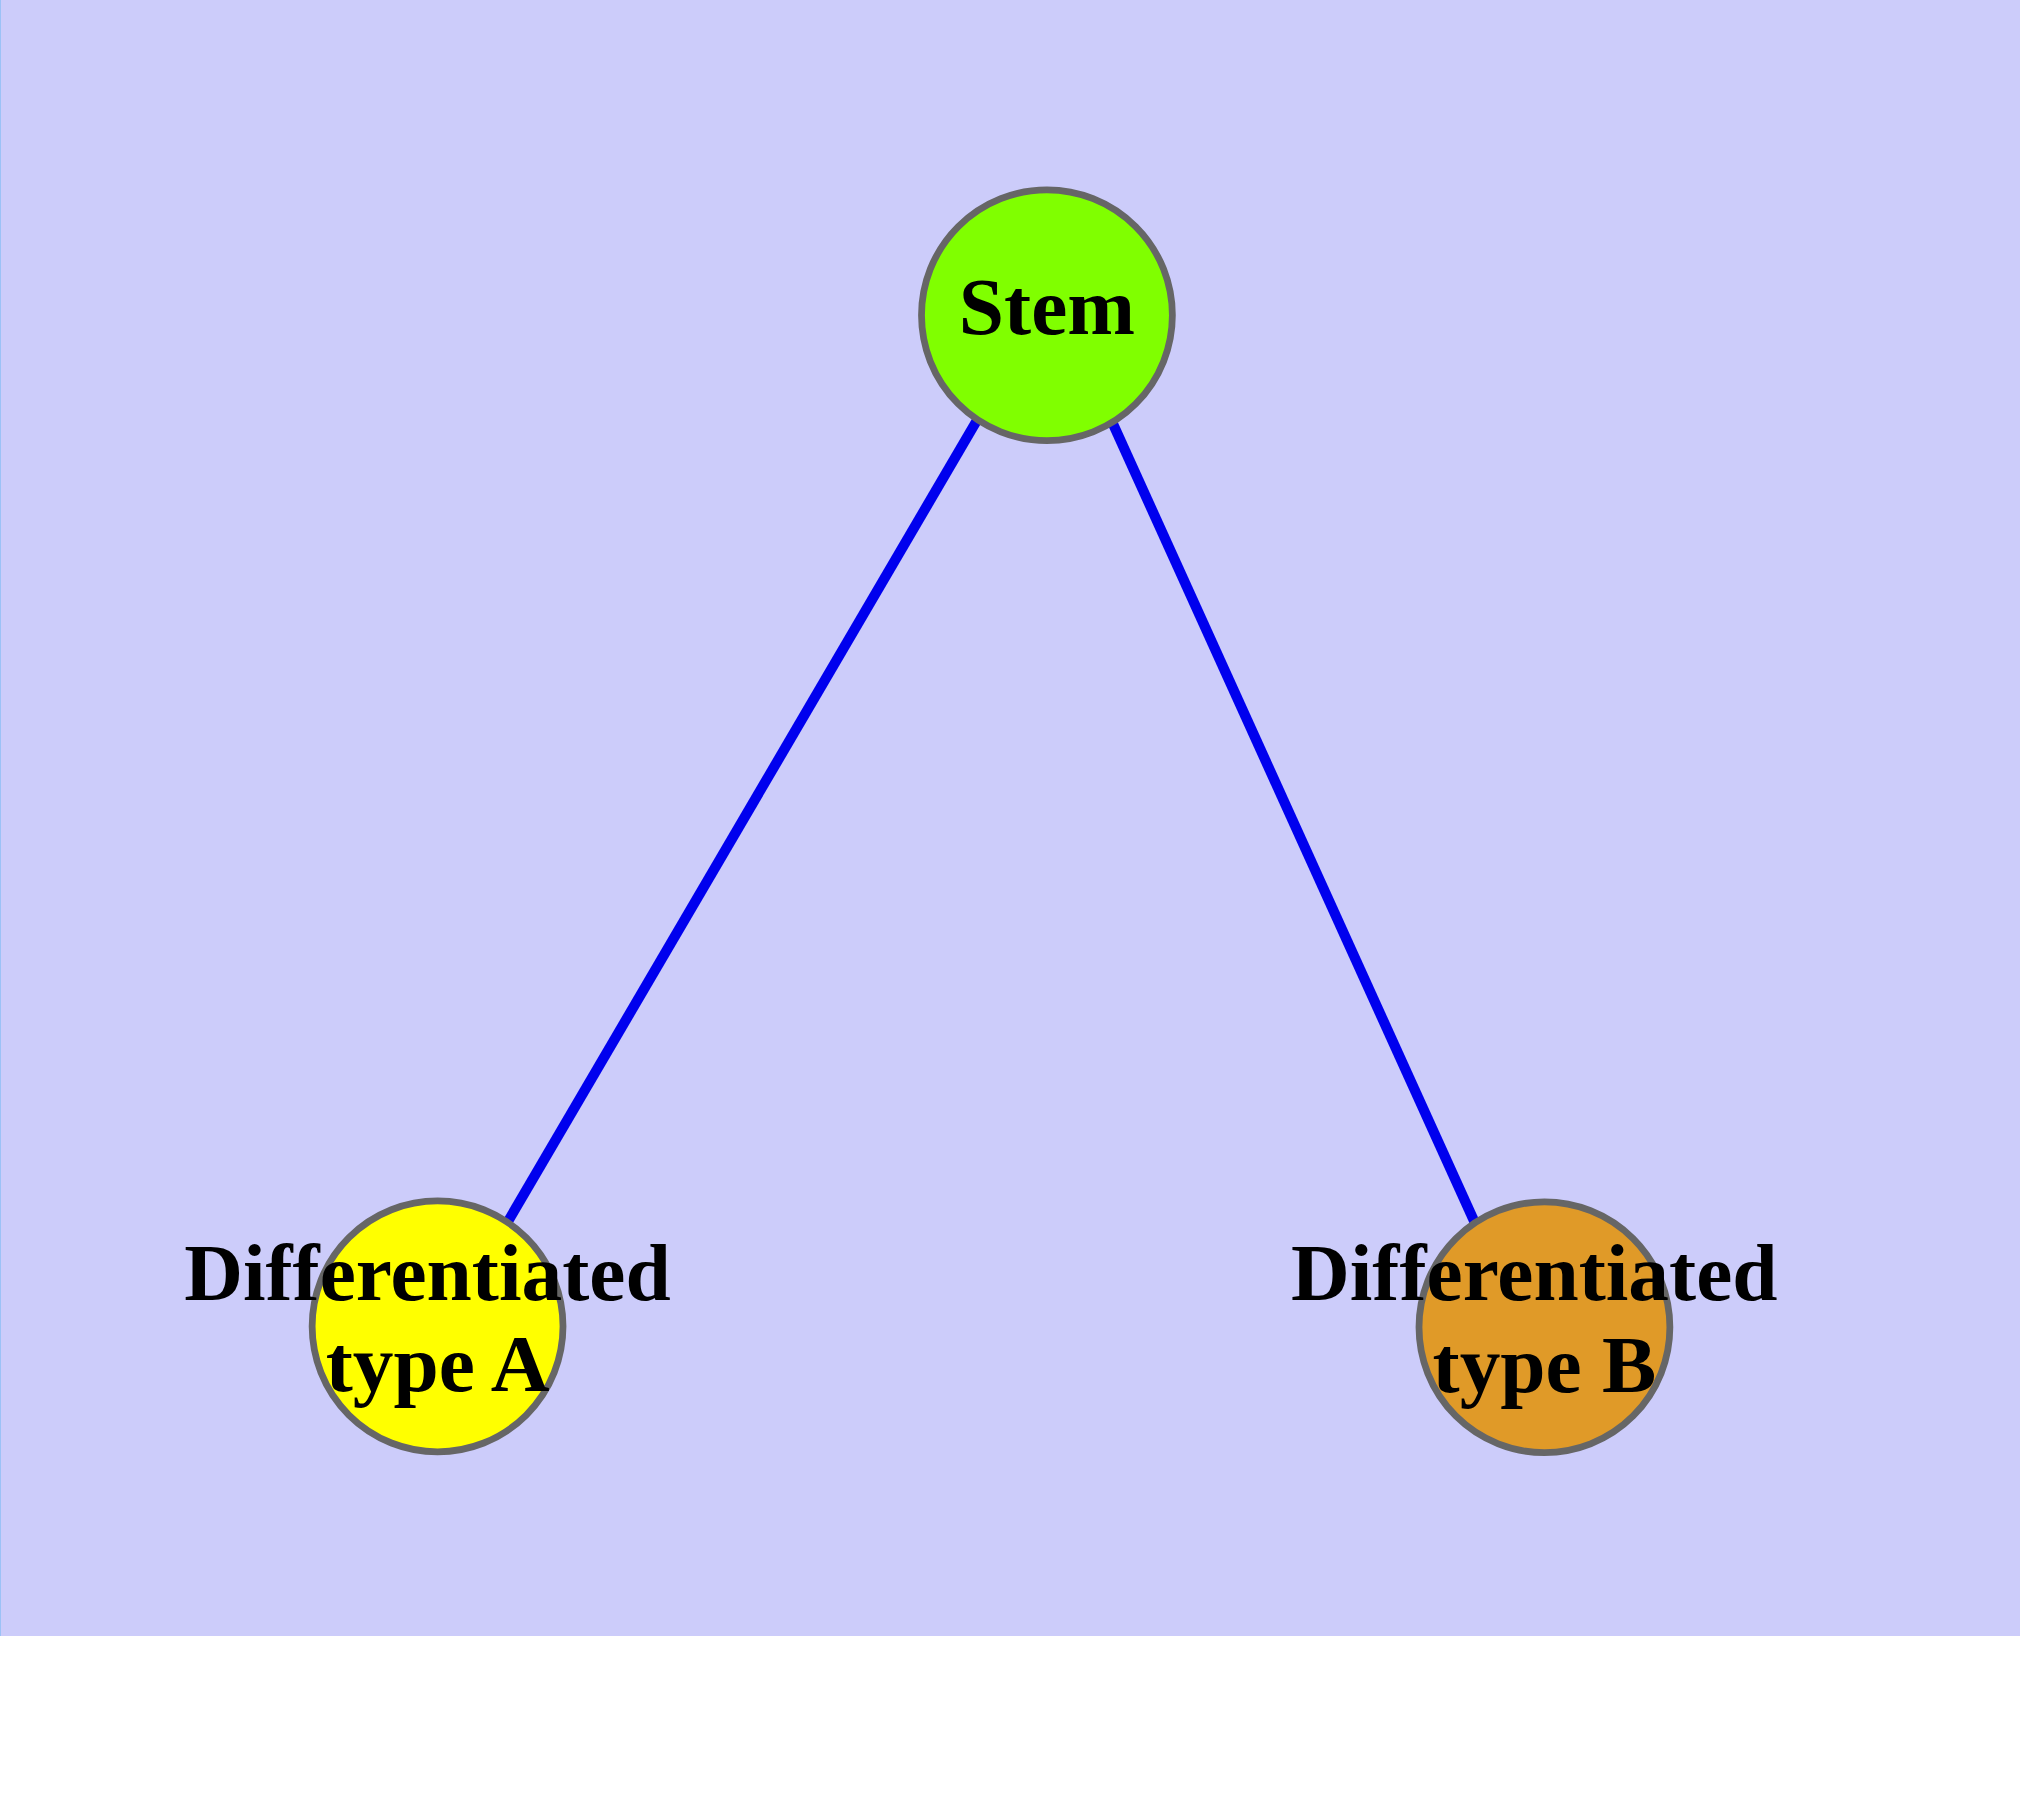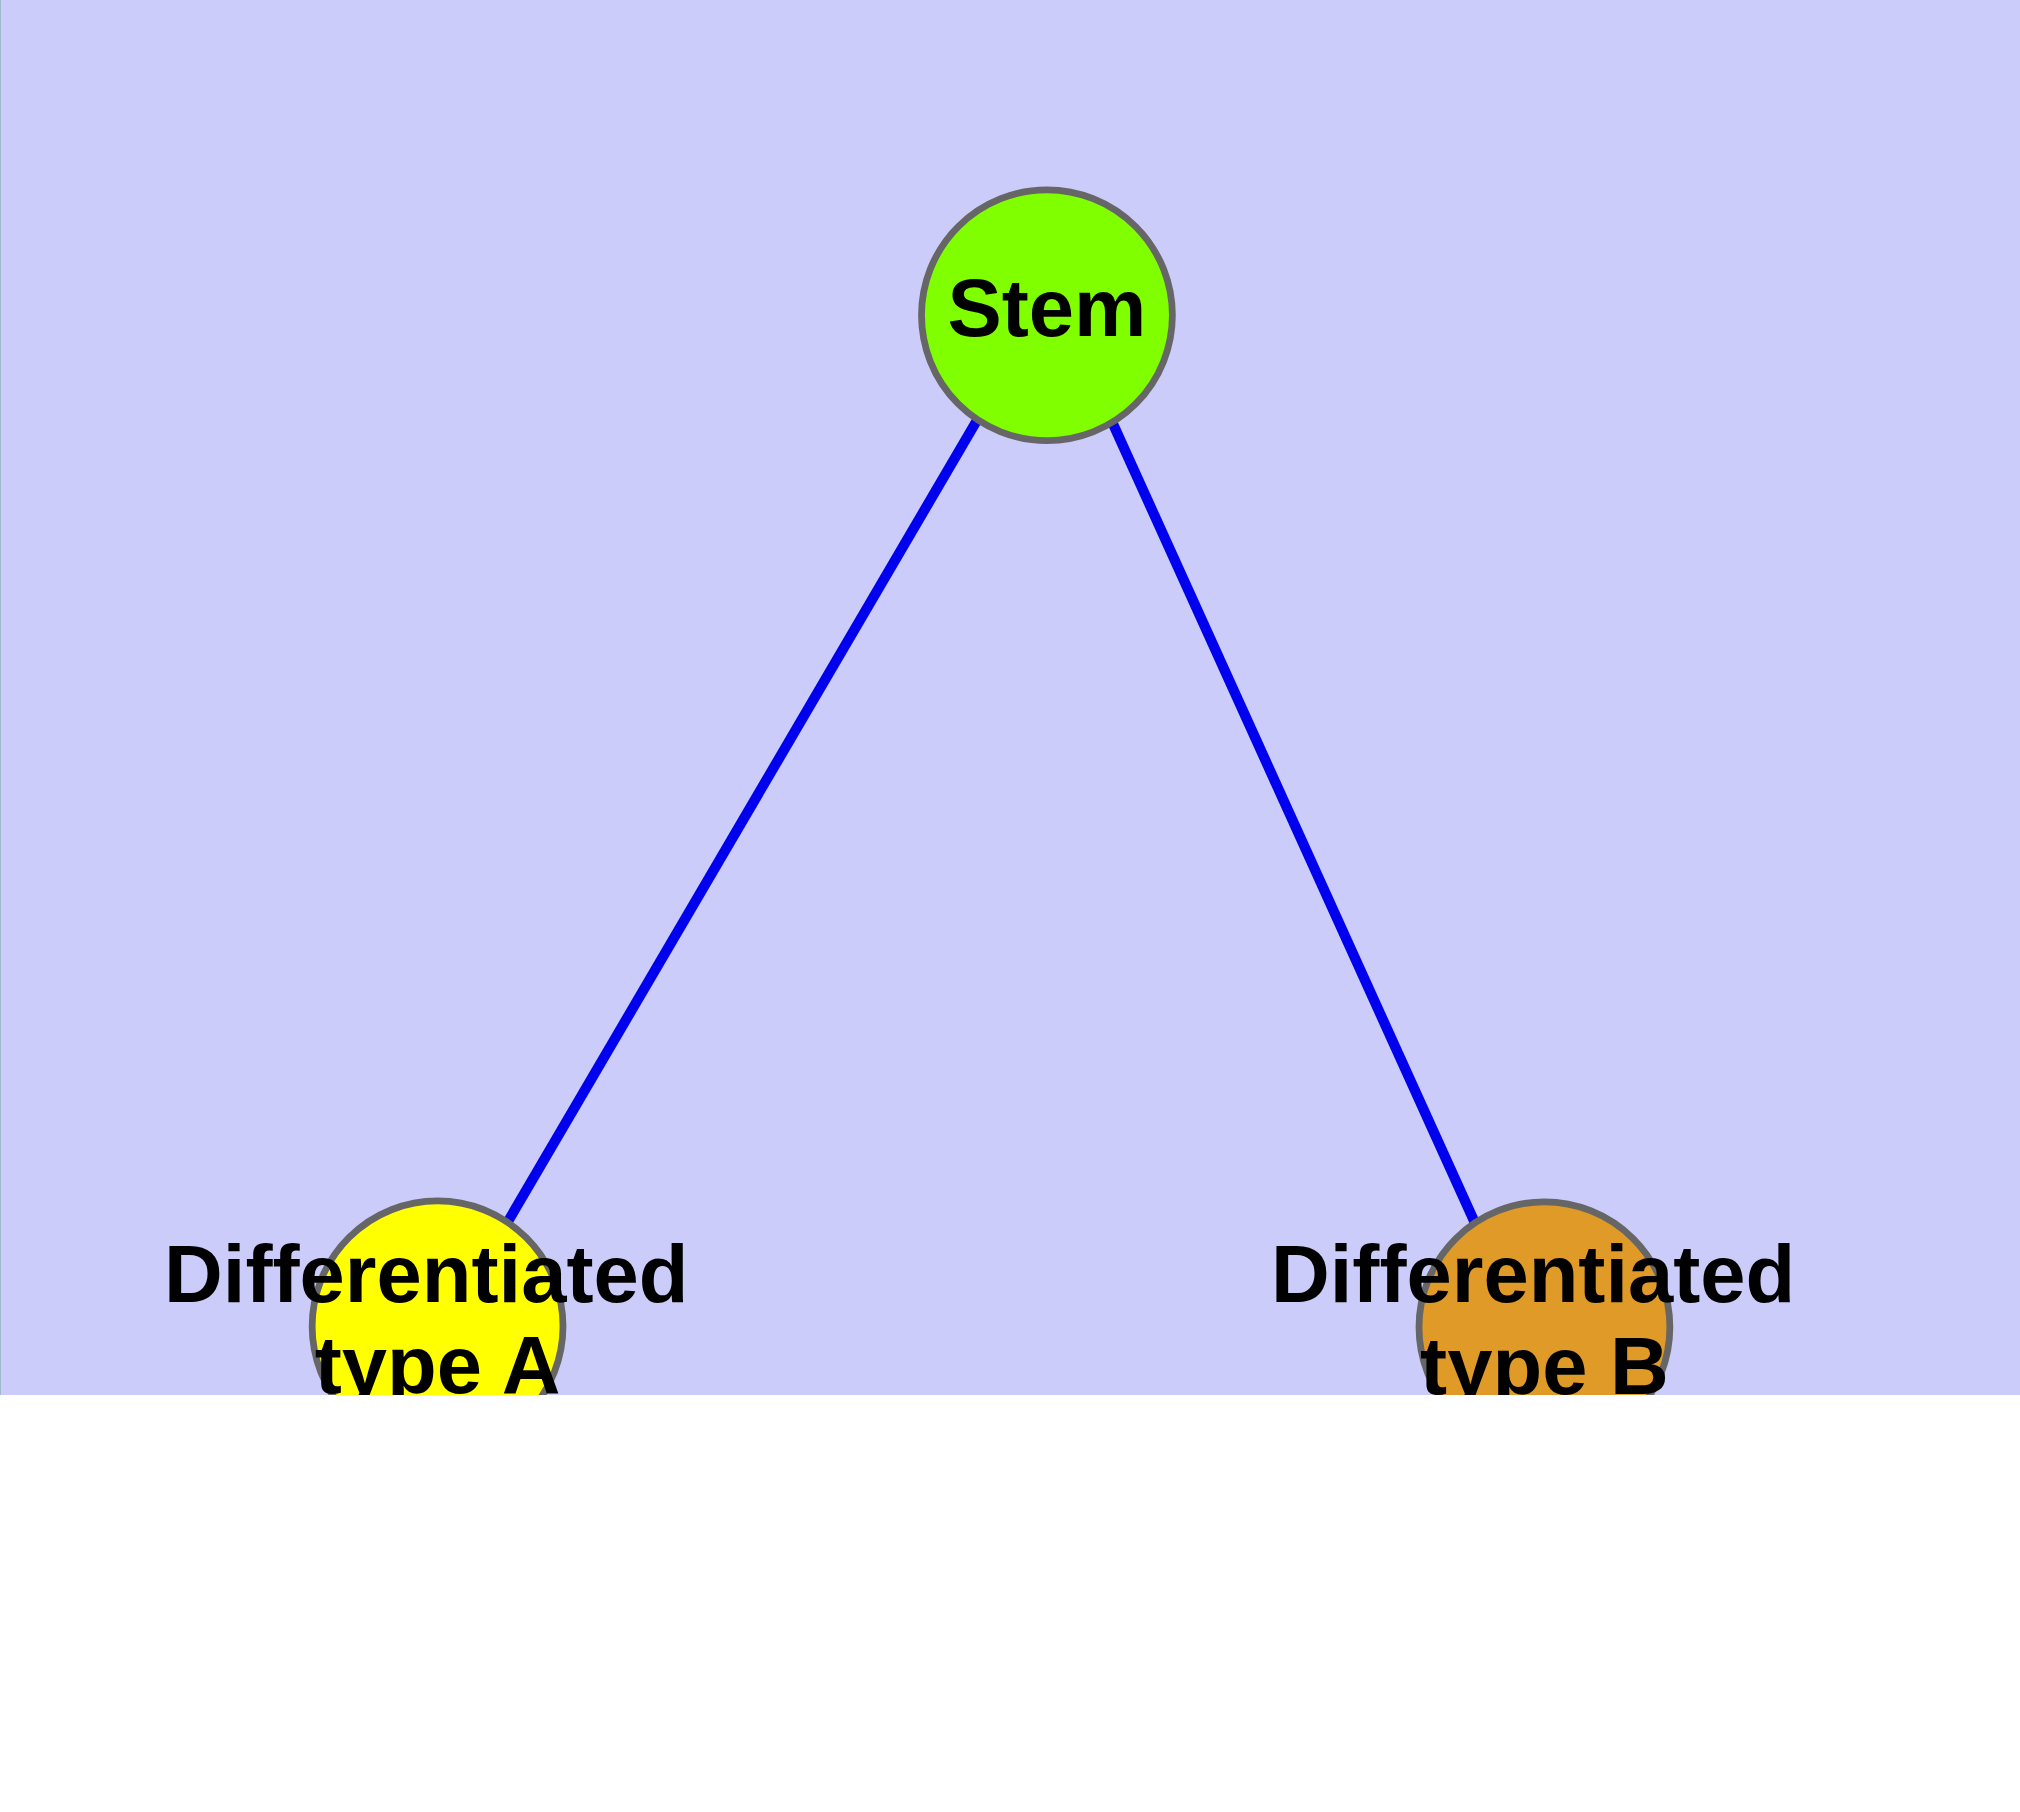--- a/index.html
+++ b/index.html
@@ -41,21 +41,21 @@
   .edge-line {
     stroke-linecap: butt;
   }
   .node-circle {
     stroke-width: 8;
   }
 </style>
 </head>
 <body>
 
-<div id="canvas" style="width: 2021px; height: 1395px; background: #15803d;">
+<div id="canvas" style="width: 2021px; height: 1636px; background: #0ea5e9; font-family: Liberation Serif, serif;">
   <svg id="graph-svg" viewBox="0 0 2384 2138" xmlns="http://www.w3.org/2000/svg" style="width: 2021px; height: 1812px;">
 
     <rect id="bg-rect" x="0" y="0" width="2384" height="2138" fill="#ccccfa"></rect>
 
     <g id="edges-group">
       <line class="edge-line" id="edge-0" x1="1153" y1="495" x2="598" y2="1443" stroke="#0000ee" stroke-width="12"></line>
       <line class="edge-line" id="edge-1" x1="1312" y1="498" x2="1740" y2="1443" stroke="#0000ee" stroke-width="12"></line>
     </g>
 
     <g id="nodes-group">

